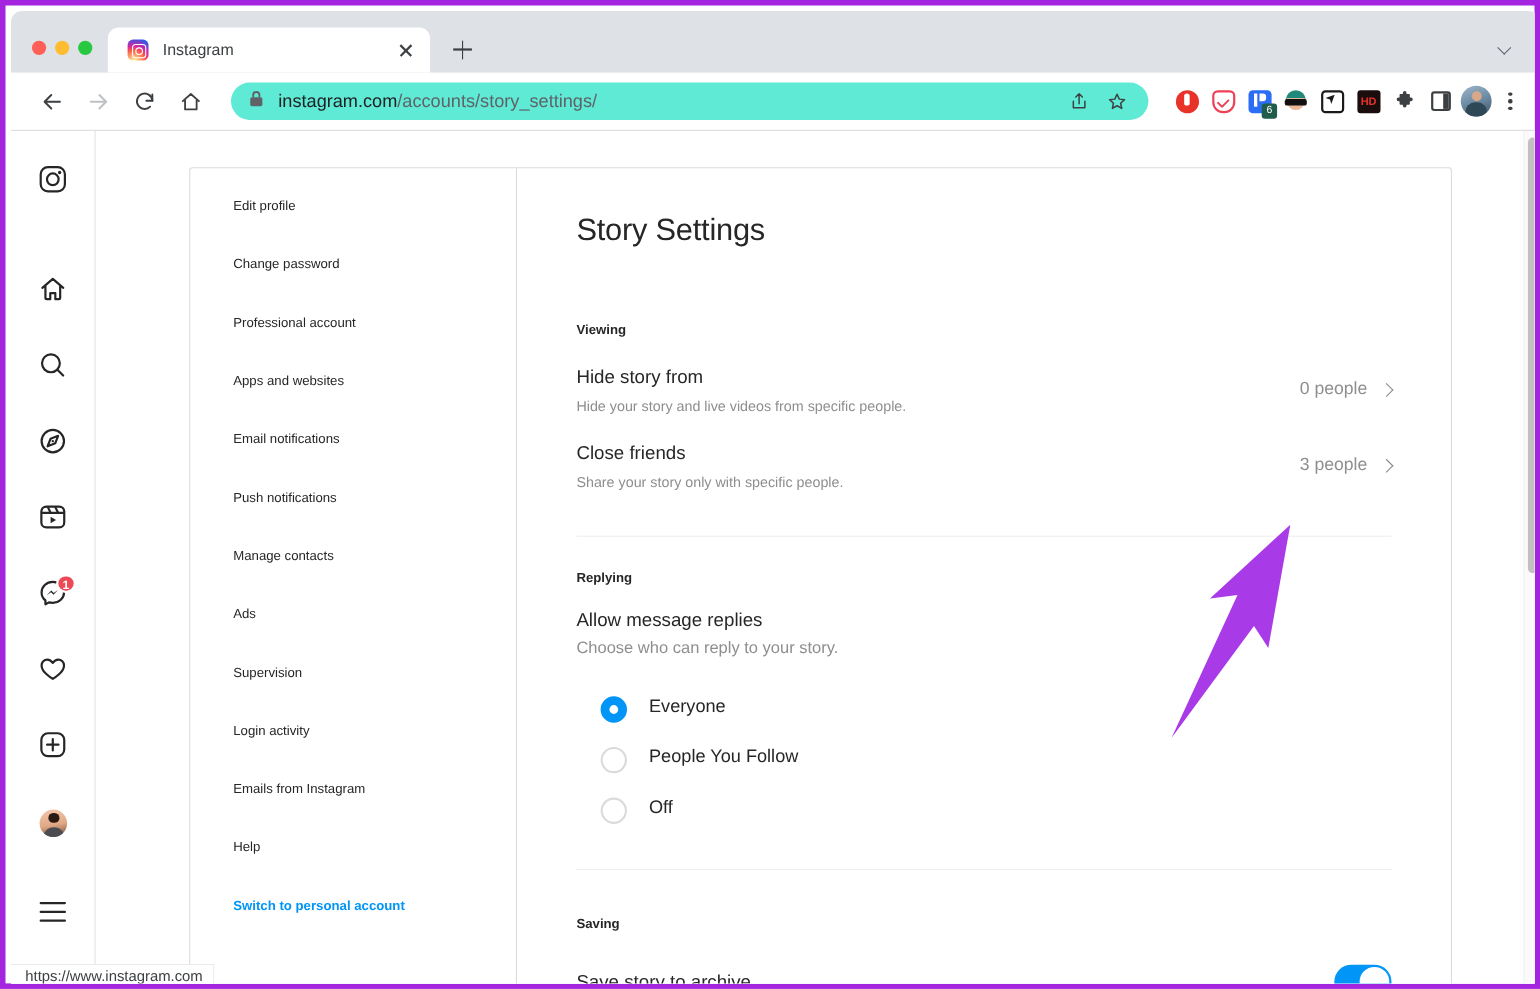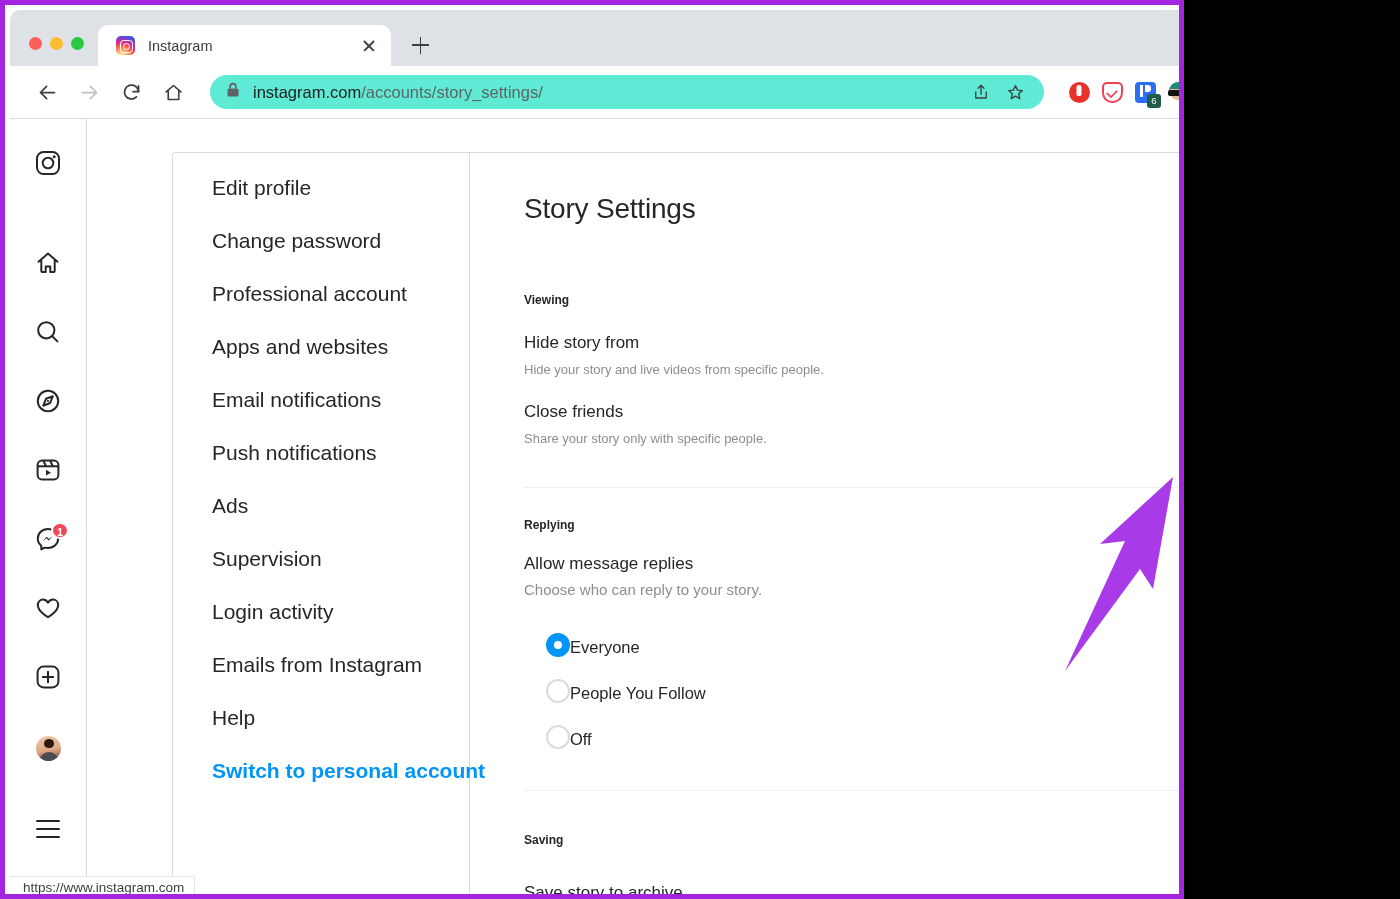--- a/index.html
+++ b/index.html
@@ -6,21 +6,21 @@
   html, body {
     width: 1400px; height: 899px;
     font-family: "Liberation Sans", sans-serif;
     background: #000;
     overflow: hidden;
   }
 
   
   #screen {
     position: relative;
-    width: 1184px; height: 899px;
+    width: 1400px; height: 899px;
     background: #ffffff;
     border: 5px solid #a425e0;
     overflow: hidden;
   }
 
   
   #browser {
     position: absolute;
     left: 5px; top: 5px;
     width: 1390px; height: 889px;
@@ -262,21 +262,21 @@
     border-radius: 3px;
     display: flex;
   }
   .menu-col {
     width: 297px; flex: 0 0 297px;
     border-right: 1px solid #dbdbdb;
     padding-top: 8px;
   }
   .menu-item {
     display: block;
-    font-size: 21px;
+    font-size: 12px;
     color: #262626;
     padding: 16px 16px 16px 39px;
     line-height: 21px;
     cursor: pointer;
     white-space: nowrap;
   }
   .menu-item.link { color: #0095f6; font-weight: 600; }
 
   .pane {
     flex: 1;
@@ -310,21 +310,21 @@
     border-right: 1.8px solid #8e8e8e;
     border-top: 1.8px solid #8e8e8e;
     transform: rotate(45deg);
     display: block;
   }
   .divider { height: 1px; background: #efefef; margin: 22px 0 30px 0; }
 
   .sub-title { font-size: 17px; color: #262626; line-height: 24px; }
   .sub-desc { font-size: 15px; color: #8e8e8e; line-height: 24px; margin-top: 2px; margin-bottom: 20px; }
 
-  .radio-row { display: flex; align-items: flex-end; padding: 11px 0; cursor: pointer; }
+  .radio-row { display: flex; align-items: flex-start; gap: 20px; padding: 11px 0; cursor: pointer; }
   .radio {
     width: 24px; height: 24px; border-radius: 50%;
     border: 2px solid #dbdbdb; background: #fff;
     flex: 0 0 24px; margin-left: 22px;
     display: flex; align-items: center; justify-content: center;
   }
   .radio.on { border-color: #0095f6; background: #0095f6; }
   .radio.on::after { content:""; width: 8px; height: 8px; border-radius: 50%; background: #fff; }
   .radio-label { font-size: 16.5px; color: #262626; }
 
@@ -585,20 +585,21 @@
 
         <div class="settings-card">
 
           <div class="menu-col">
             <div class="menu-item">Edit profile</div>
             <div class="menu-item">Change password</div>
             <div class="menu-item">Professional account</div>
             <div class="menu-item">Apps and websites</div>
             <div class="menu-item">Email notifications</div>
             <div class="menu-item">Push notifications</div>
+            <div class="menu-item">Manage contacts</div>
             <div class="menu-item">Ads</div>
             <div class="menu-item">Supervision</div>
             <div class="menu-item">Login activity</div>
             <div class="menu-item">Emails from Instagram</div>
             <div class="menu-item">Help</div>
             <div class="menu-item link">Switch to personal account</div>
           </div>
 
           <div class="pane">
             <div class="pane-title">Story Settings</div>

